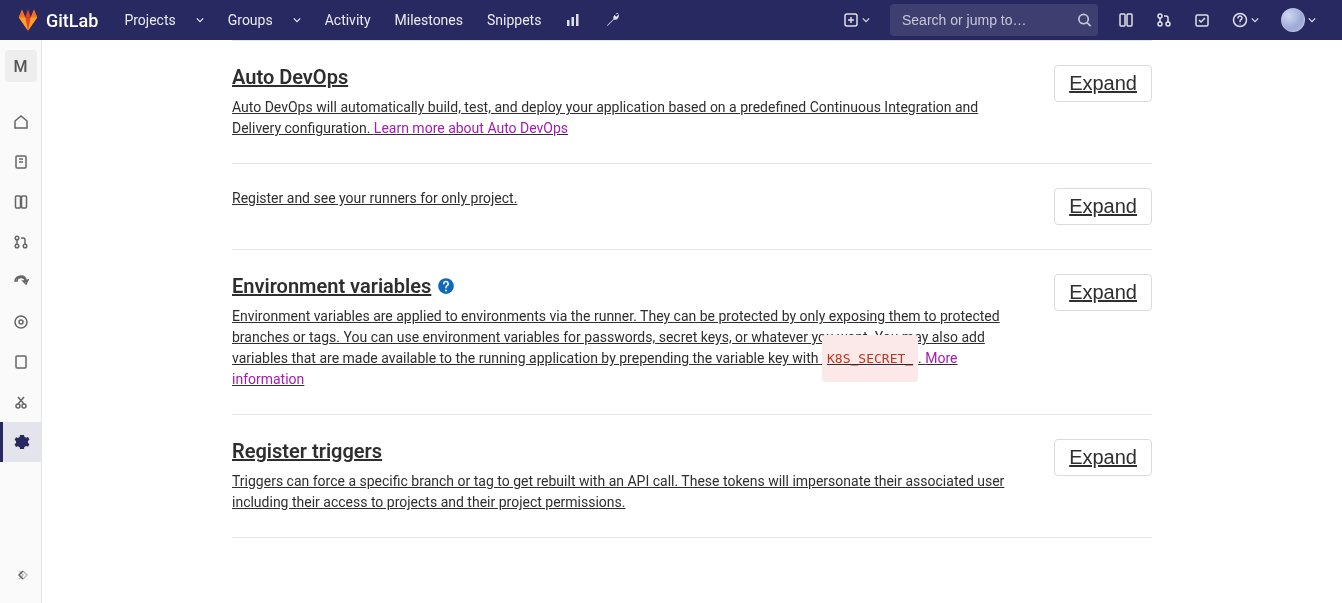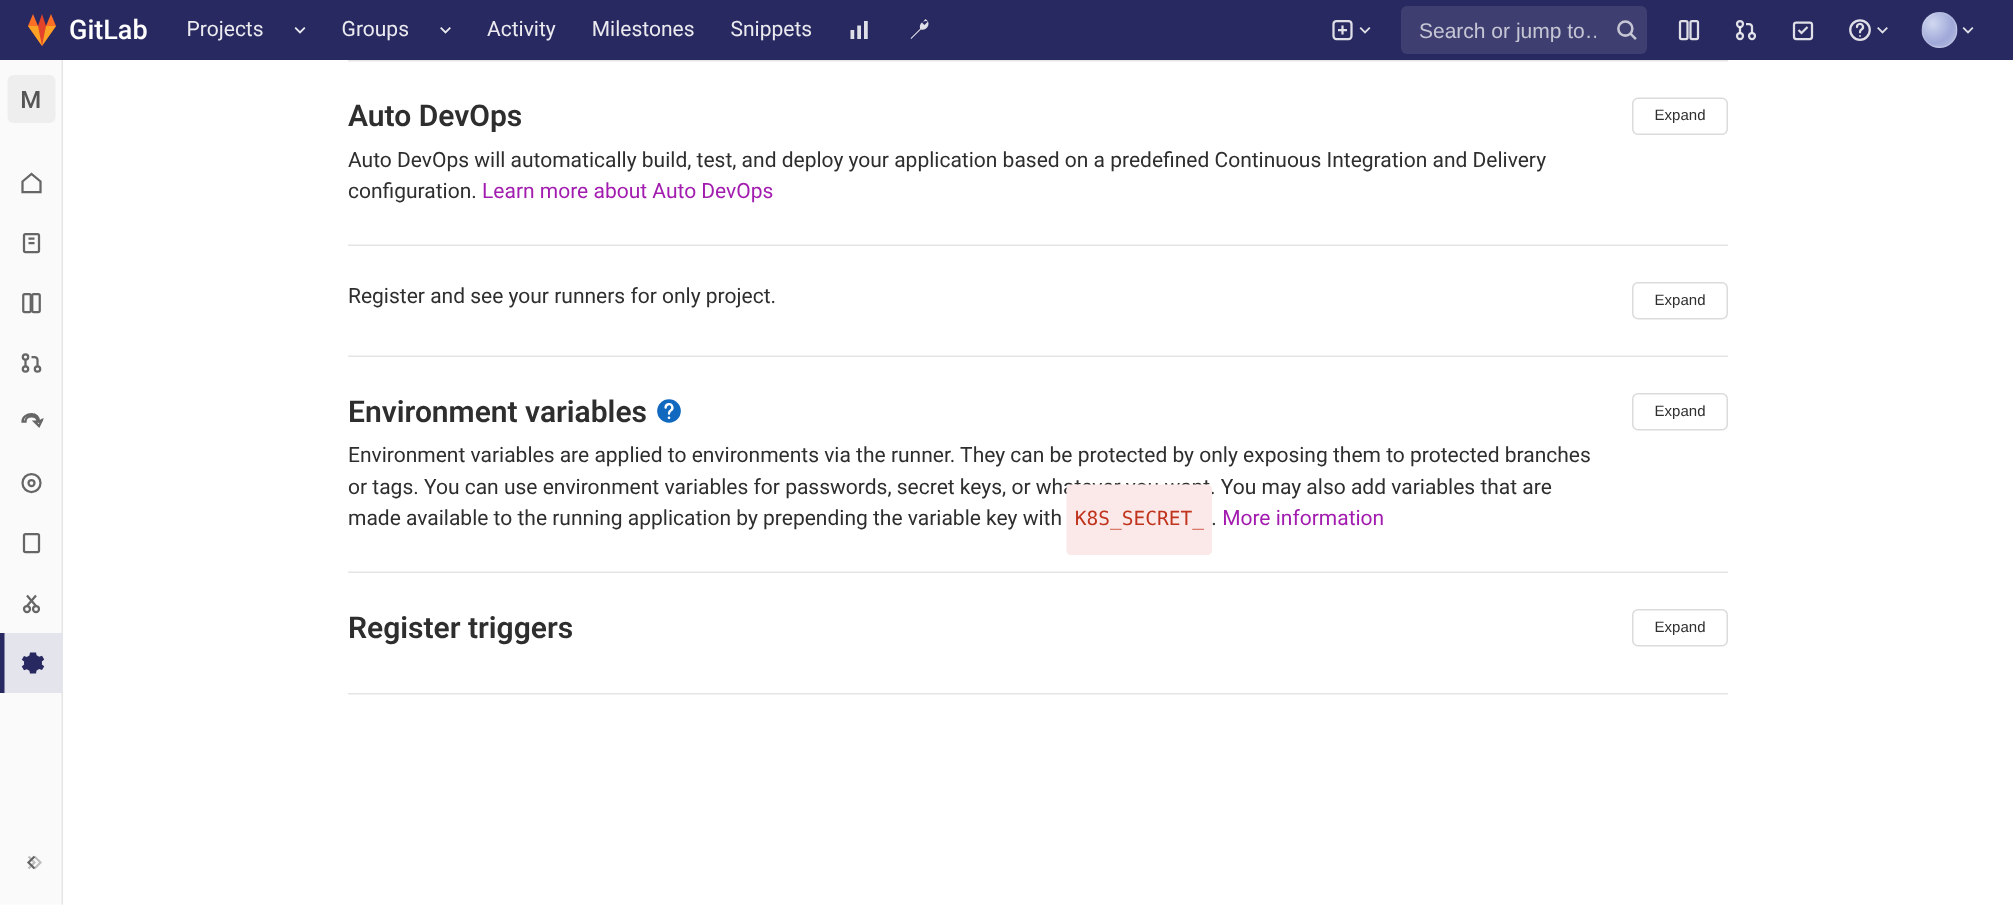--- a/index.html
+++ b/index.html
@@ -27,21 +27,21 @@
 .caret { width: 8px; height: 8px; }
 .nav-icon-btn { color: rgba(255,255,255,0.85); padding: 8px 10px; cursor: pointer; display: flex; align-items: center; }
 
 .navbar-right { margin-left: auto; display: flex; align-items: center; gap: 2px; }
 .search-wrap { position: relative; margin: 0 8px; }
 .search-input {
   background: rgba(255,255,255,0.1);
   border: none;
   border-radius: 4px;
   height: 32px;
-  width: 164px;
+  width: 208px;
   padding: 0 34px 0 12px;
   color: #fff;
   font-size: 14px;
 }
 .search-input::placeholder { color: rgba(255,255,255,0.7); }
 .search-icon-btn { position: absolute; right: 6px; top: 50%; transform: translateY(-50%); color: rgba(255,255,255,0.7); background: none; border: none; cursor: pointer; }
 .right-icon { color: rgba(255,255,255,0.85); padding: 6px 10px; cursor: pointer; display: flex; align-items: center; gap: 3px; }
 .avatar { width: 24px; height: 24px; border-radius: 50%; background: radial-gradient(circle at 30% 30%, #d0d8f0, #9fa8d8 60%, #b8c0e0); border: 1px solid rgba(255,255,255,0.15); }
 
 
@@ -68,20 +68,21 @@
 }
 .sidebar-item { width: 42px; height: 40px; display: flex; align-items: center; justify-content: center; color: #666; cursor: pointer; }
 .sidebar-item.active { background: #e4e4ed; border-left: 3px solid #292961; color: #292961; }
 .sidebar-collapse { margin-top: auto; margin-bottom: 8px; }
 
 
 .content {
   margin-left: 42px;
   margin-top: 40px;
   padding: 0 0 40px 0;
+  text-decoration: underline;
 }
 .settings-container {
   max-width: 960px;
   margin: 0 auto;
   padding: 0 20px;
 }
 .settings-section {
   border-bottom: 1px solid #e5e5e5;
   padding: 24px 0;
   display: flex;
@@ -106,21 +107,21 @@
   padding: 16px 5px;
   border-radius: 3px;
   font-family: Menlo, Monaco, Consolas, monospace;
   font-size: 13px;
 }
 .expand-btn {
   background: #fff;
   border: 1px solid #dbdbdb;
   border-radius: 4px;
   padding: 6px 14px;
-  font-size: 10px;
+  font-size: 20px;
   color: #2e2e2e;
   cursor: pointer;
   flex-shrink: 0;
 }
 .help-icon { color: #1068bf; cursor: pointer; display: inline-flex; }
 
 svg { display: block; }
 </style>
 </head>
 <body>
@@ -343,18 +344,19 @@
         <p class="section-desc">
           <span>Environment variables are applied to environments via the runner. They can be protected by only exposing them to protected branches or tags. You can use environment variables for passwords, secret keys, or whatever you want. You may also add variables that are made available to the running application by prepending the variable key with </span><code class="code-chip">K8S_SECRET_</code><span>. </span><a class="link">More information</a>
         </p>
       </div>
       <button class="expand-btn">Expand</button>
     </div>
 
     <div class="settings-section">
       <div class="section-body">
         <h2 class="section-title">Register triggers</h2>
+        <p class="section-desc">Triggers can force a specific branch or tag to get rebuilt with an API call. These tokens will impersonate their associated user including their access to projects and their project permissions.</p>
       </div>
       <button class="expand-btn">Expand</button>
     </div>
 
   </div>
 </div>
 
 </body></html>

